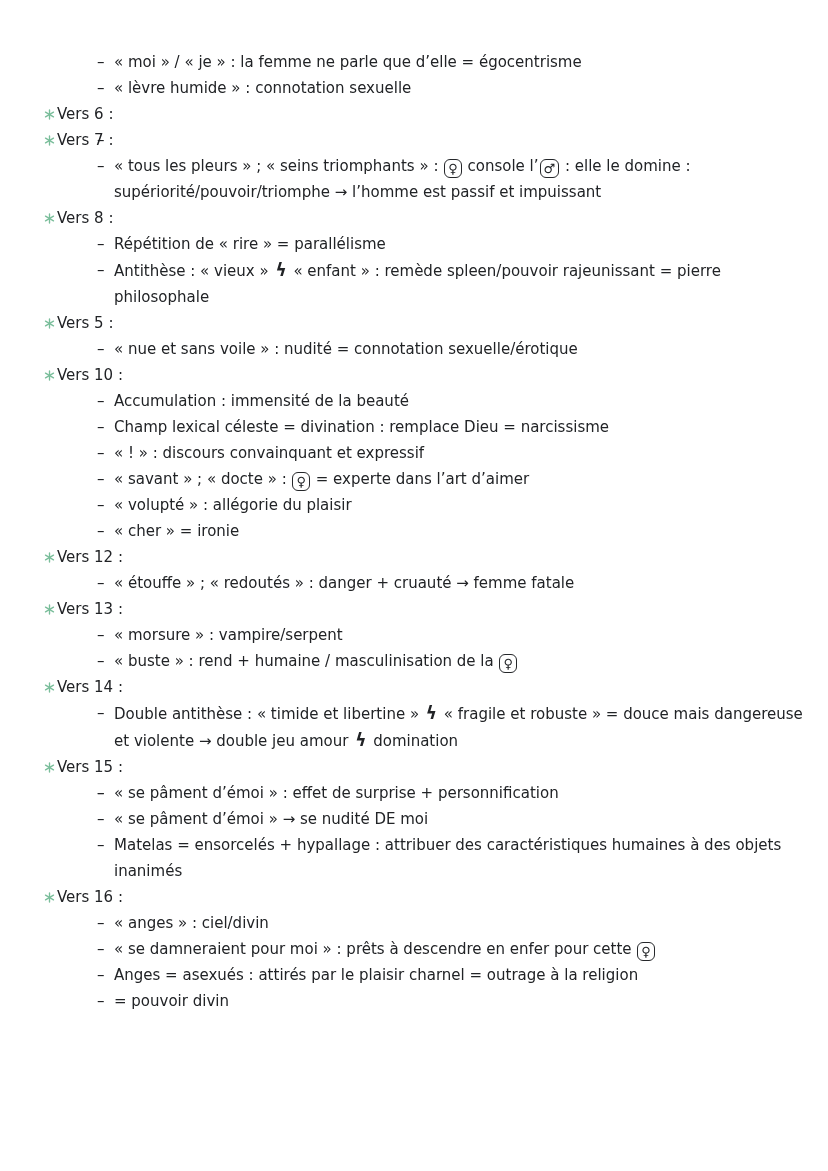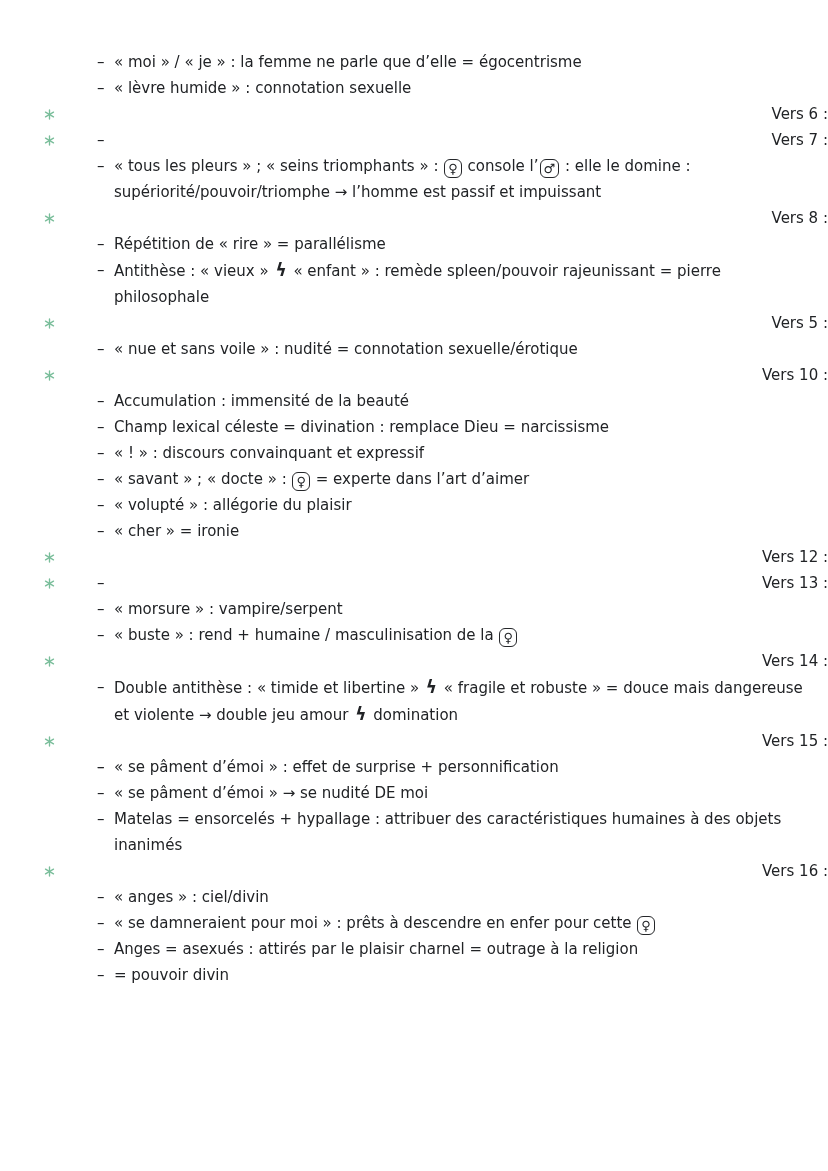--- a/index.html
+++ b/index.html
@@ -19,21 +19,20 @@
   .content {
     padding-top: 49px;
   }
   .section-header {
     position: relative;
     padding-left: 57px;
     font-size: 15px;
     line-height: 26px;
     font-weight: 500;
     white-space: nowrap;
-    text-align: right;
   }
   .star {
     position: absolute;
     left: 44px;
     top: 8px;
     width: 11px;
     height: 11px;
   }
   .bullet {
     position: relative;
@@ -105,21 +104,21 @@
       <div class="bullet"><span class="dash">–</span><span>Champ lexical céleste = divination : remplace Dieu = narcissisme</span></div>
       <div class="bullet"><span class="dash">–</span><span>« ! » : discours convainquant et expressif</span></div>
       <div class="bullet"><span class="dash">–</span><span>« savant » ; « docte » : <span class="symbox">♀</span> = experte dans l’art d’aimer</span></div>
       <div class="bullet"><span class="dash">–</span><span>« volupté » : allégorie du plaisir</span></div>
       <div class="bullet"><span class="dash">–</span><span>« cher » = ironie</span></div>
       <div class="section-header"><svg viewBox="0 0 24 24" class="star">
           <line x1="12" y1="2" x2="12" y2="22" stroke="#79bd9a" stroke-width="3" stroke-linecap="round"></line>
           <line x1="3.3" y1="7" x2="20.7" y2="17" stroke="#79bd9a" stroke-width="3" stroke-linecap="round"></line>
           <line x1="3.3" y1="17" x2="20.7" y2="7" stroke="#79bd9a" stroke-width="3" stroke-linecap="round"></line>
         </svg><span>Vers 12 :</span></div>
-      <div class="bullet"><span class="dash">–</span></div>
+      <div class="bullet"><span class="dash">–</span><span>« étouffe » ; « redoutés » : danger + cruauté → femme fatale</span></div>
       <div class="section-header"><svg viewBox="0 0 24 24" class="star">
           <line x1="12" y1="2" x2="12" y2="22" stroke="#79bd9a" stroke-width="3" stroke-linecap="round"></line>
           <line x1="3.3" y1="7" x2="20.7" y2="17" stroke="#79bd9a" stroke-width="3" stroke-linecap="round"></line>
           <line x1="3.3" y1="17" x2="20.7" y2="7" stroke="#79bd9a" stroke-width="3" stroke-linecap="round"></line>
         </svg><span>Vers 13 :</span></div>
       <div class="bullet"><span class="dash">–</span><span>« morsure » : vampire/serpent</span></div>
       <div class="bullet"><span class="dash">–</span><span>« buste » : rend + humaine / masculinisation de la <span class="symbox">♀</span></span></div>
       <div class="section-header"><svg viewBox="0 0 24 24" class="star">
           <line x1="12" y1="2" x2="12" y2="22" stroke="#79bd9a" stroke-width="3" stroke-linecap="round"></line>
           <line x1="3.3" y1="7" x2="20.7" y2="17" stroke="#79bd9a" stroke-width="3" stroke-linecap="round"></line>

